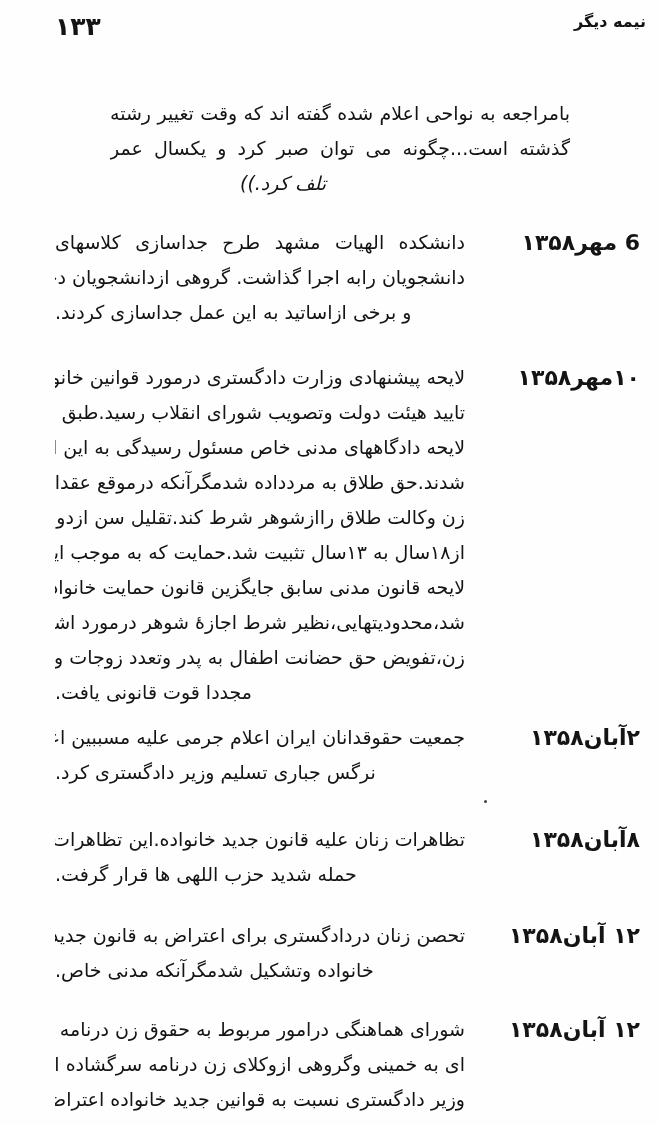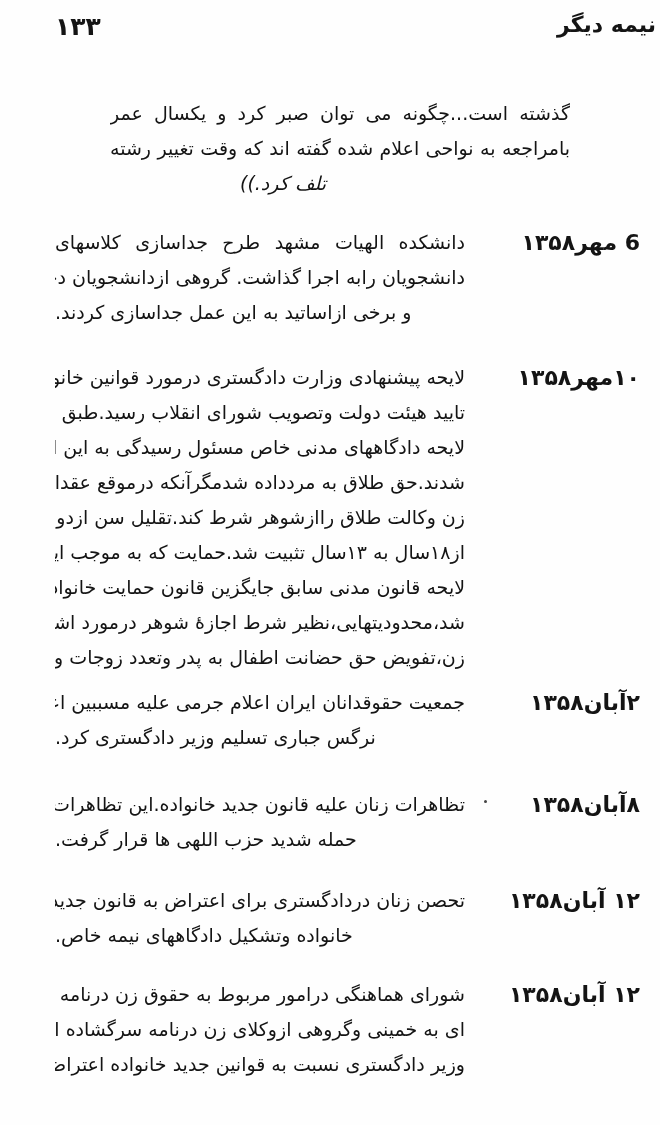--- a/index.html
+++ b/index.html
@@ -10,22 +10,22 @@
     height: 1125px;
     background: #fefefe;
     color: #141414;
     font-family: "DejaVu Sans", sans-serif;
     overflow: hidden;
     direction: rtl;
   }
   
   .header { position: relative; height: 48px; }
   .page-title {
-    position: absolute; top: 12px; right: 4px;
-    font-size: 22px; font-weight: bold; text-align: right;
+    position: absolute; top: 12px; right: 14px;
+    font-size: 16px; font-weight: bold; text-align: right;
   }
   .page-number {
     position: absolute; top: 12px; left: 55px;
     font-size: 25px; font-weight: bold;
     letter-spacing: 2px;
   }
   
   .quote-block {
     margin-top: 48px;
     margin-left: 55px;
@@ -82,22 +82,22 @@
 <body>
 
 <div class="page">
 
   <div class="header">
     <div class="page-title">نیمه دیگر</div>
     <div class="page-number">۱۳۳</div>
   </div>
 
   <section class="quote-block">
+    <div class="line">بامراجعه به نواحی اعلام شده گفته اند که وقت تغییر رشته</div>
     <div class="line">گذشته است...چگونه می توان صبر کرد و یکسال عمر</div>
-    <div class="line">بامراجعه به نواحی اعلام شده گفته اند که وقت تغییر رشته</div>
     <div class="line qend">تلف کرد.))</div>
   </section>
 
   <section class="entry mt24">
     <div class="entry-date">6 مهر۱۳۵۸</div>
     <div class="entry-text">
       <div class="line">دانشکده الهیات مشهد طرح جداسازی کلاسهای</div>
       <div class="line">دانشجویان رابه اجرا گذاشت. گروهی ازدانشجویان دختر</div>
       <div class="line end">و برخی ازاساتید به این عمل جداسازی کردند.</div>
     </div>
@@ -108,20 +108,21 @@
     <div class="entry-text">
       <div class="line">لایحه پیشنهادی وزارت دادگستری درمورد قوانین خانواده به</div>
       <div class="line">تایید هیئت دولت وتصویب شورای انقلاب رسید.طبق این</div>
       <div class="line">لایحه دادگاههای مدنی خاص مسئول رسیدگی به این امور</div>
       <div class="line">شدند.حق طلاق به مردداده شدمگرآنکه درموقع عقدازدواج</div>
       <div class="line">زن وکالت طلاق راازشوهر شرط کند.تقلیل سن ازدواج زن</div>
       <div class="line">از۱۸سال به ۱۳سال تثبیت شد.حمایت که به موجب این</div>
       <div class="line">لایحه قانون مدنی سابق جایگزین قانون حمایت خانواده</div>
       <div class="line">شد،محدودیتهایی،نظیر شرط اجازهٔ شوهر درمورد اشتغال</div>
       <div class="line">زن،تفویض حق حضانت اطفال به پدر وتعدد زوجات ومتعه</div>
+      <div class="line end">مجددا قوت قانونی یافت.</div>
     </div>
   </section>
 
   <section class="entry mt10">
     <div class="entry-date">۲آبان۱۳۵۸</div>
     <div class="entry-text">
       <div class="line">جمعیت حقوقدانان ایران اعلام جرمی علیه مسببین اعدام</div>
       <div class="line end">نرگس جباری تسلیم وزیر دادگستری کرد.</div>
     </div>
   </section>
@@ -131,21 +132,21 @@
     <div class="entry-text">
       <div class="line">تظاهرات زنان علیه قانون جدید خانواده.این تظاهرات مورد</div>
       <div class="line end">حمله شدید حزب اللهی ها قرار گرفت.</div>
     </div>
   </section>
 
   <section class="entry mt26">
     <div class="entry-date">۱۲ آبان۱۳۵۸</div>
     <div class="entry-text">
       <div class="line">تحصن زنان دردادگستری برای اعتراض به قانون جدید</div>
-      <div class="line end">خانواده وتشکیل دادگاههای نیمه خاص.</div>
+      <div class="line end">خانواده وتشکیل شدمگرآنکه مدنی خاص.</div>
     </div>
   </section>
 
   <section class="entry mt24">
     <div class="entry-date">۱۲ آبان۱۳۵۸</div>
     <div class="entry-text">
       <div class="line">شورای هماهنگی درامور مربوط به حقوق زن درنامه سرگشاده</div>
       <div class="line">ای به خمینی وگروهی ازوکلای زن درنامه سرگشاده ای به</div>
       <div class="line">وزیر دادگستری نسبت به قوانین جدید خانواده اعتراض</div>
     </div>

